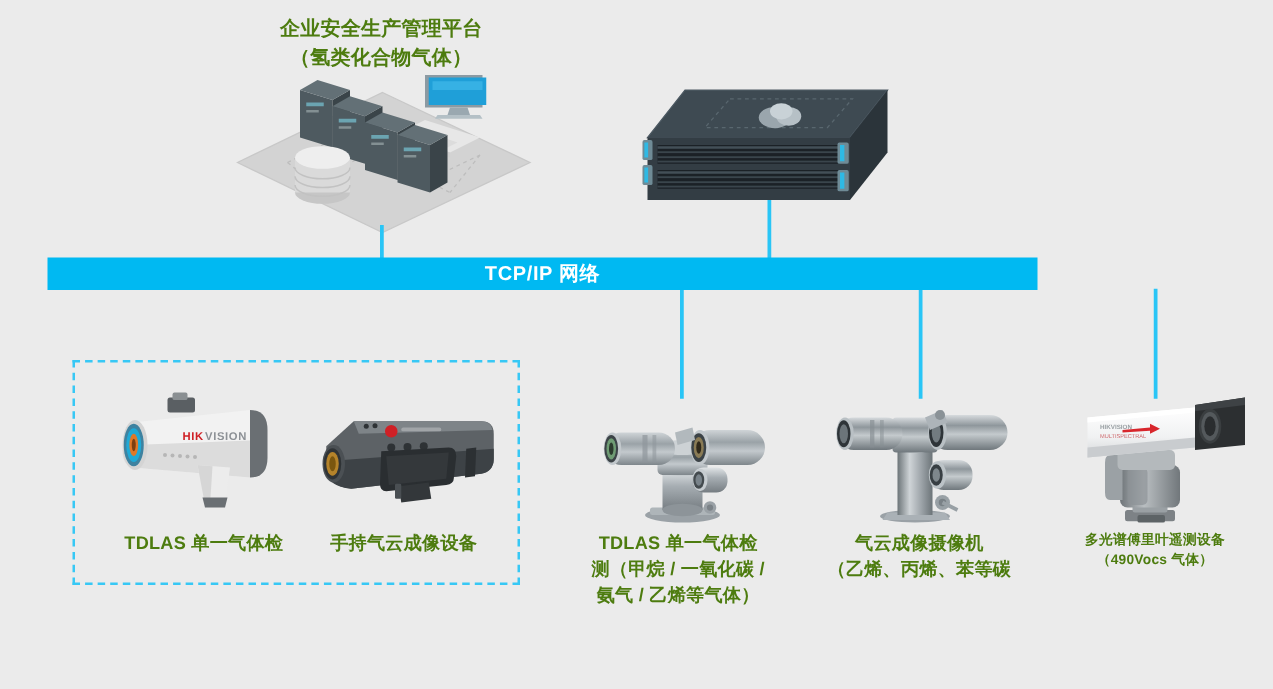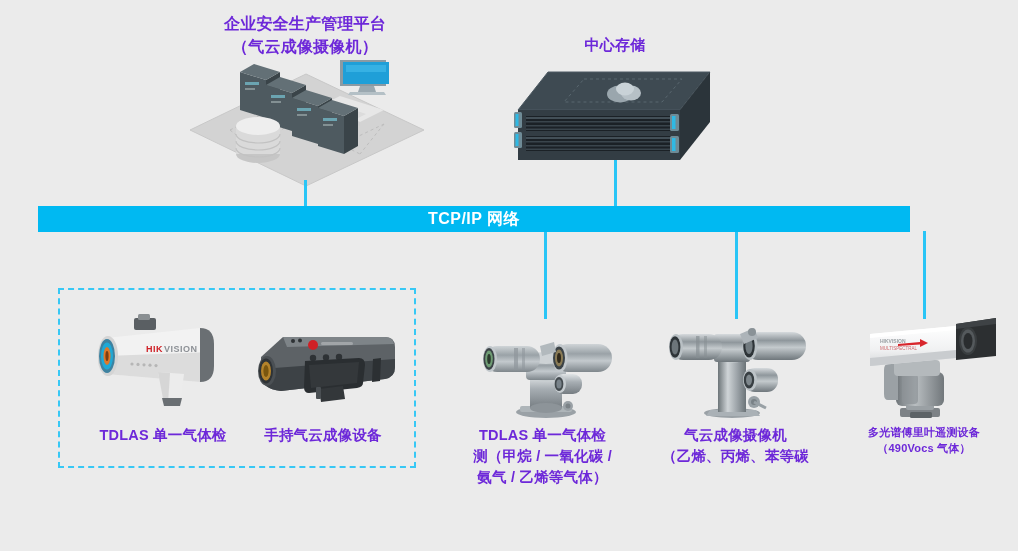--- a/index.html
+++ b/index.html
@@ -8,34 +8,34 @@
     background:#ebebeb;
     font-family:"Liberation Sans", "DejaVu Sans", sans-serif;
     position:relative;
     overflow:hidden;
     color:#29c2f2;
   }
   #stage { position:absolute; left:0; top:0; width:1018px; height:551px; }
 
   .lbl {
     position:absolute;
-    color:#6d28d9;
+    color:#4d7c0f;
     font-weight:bold;
     text-align:center;
     line-height:1.45;
     letter-spacing:0.2px;
   }
 
   
   #title-platform { left:185px; top:12px; width:240px; font-size:16px; }
   #title-storage  { left:530px; top:34px; width:170px; font-size:15px; }
 
   
   #net-bar {
-    position:absolute; left:38px; top:206px; width:872px; height:26px;
+    position:absolute; left:38px; top:206px; width:792px; height:26px;
     background:#00b9f2;
     display:flex; align-items:center; justify-content:center;
   }
   #net-bar-text { color:#ffffff; font-size:16px; font-weight:bold; letter-spacing:0.5px; }
 
   
   .vline { position:absolute; width:3px; background:#29c5f6; }
 
   
   #handheld-group {
@@ -76,24 +76,23 @@
 
   svg { display:block; overflow:visible; }
 </style>
 </head>
 <body>
 
 <div id="stage">
 
   <div class="lbl" id="title-platform">
     <div>企业安全生产管理平台</div>
-    <div>（气云成像摄像机）</div>
-  </div>
-
-  <div class="lbl" id="title-storage">中心存储</div>
+    <div>（氢类化合物气体）</div>
+  </div>
+
 
   <div class="art" id="art-platform">
     <svg width="240" height="130" viewBox="0 0 240 130">
 
       <polygon points="118,14 236,70 118,126 2,70" fill="#d3d3d3"></polygon>
       <polygon points="118,14 236,70 118,126 2,70" fill="none" stroke="#c8c8c8" stroke-width="1"></polygon>
 
       <polyline points="42,70 78,52 150,86 196,64" fill="none" stroke="#bdbdbd" stroke-width="1" stroke-dasharray="3,3"></polyline>
       <polyline points="62,86 108,62 172,94" fill="none" stroke="#bdbdbd" stroke-width="1" stroke-dasharray="3,3"></polyline>
       <polyline points="42,70 62,86" fill="none" stroke="#bdbdbd" stroke-width="1" stroke-dasharray="3,3"></polyline>

